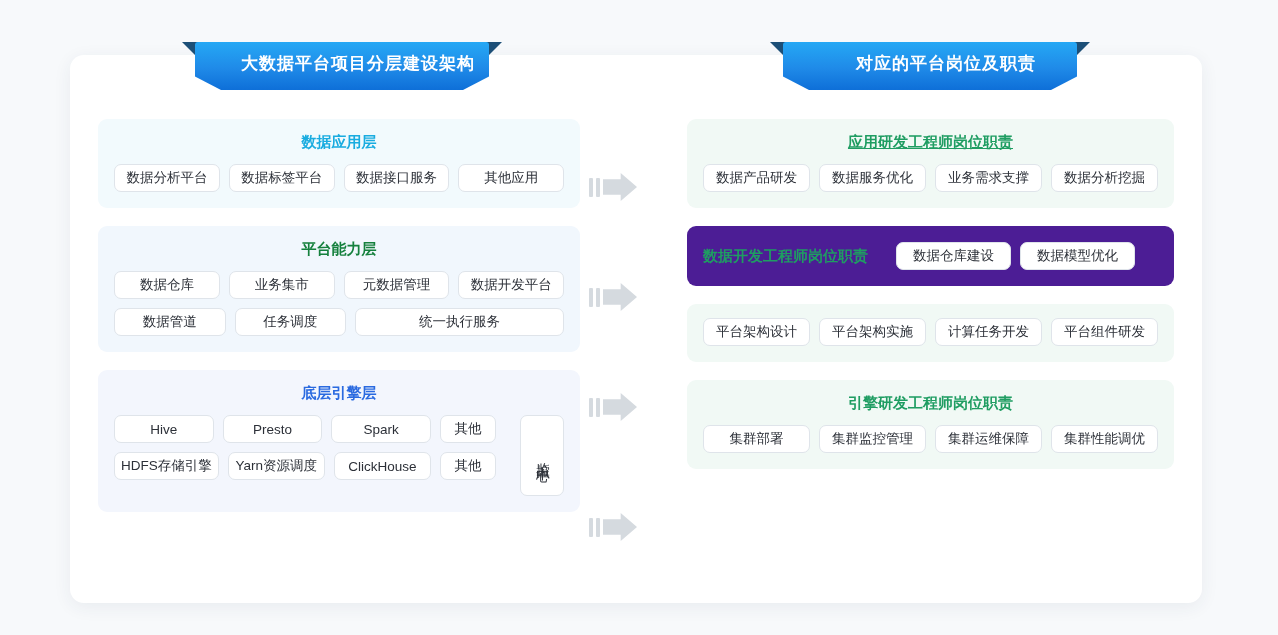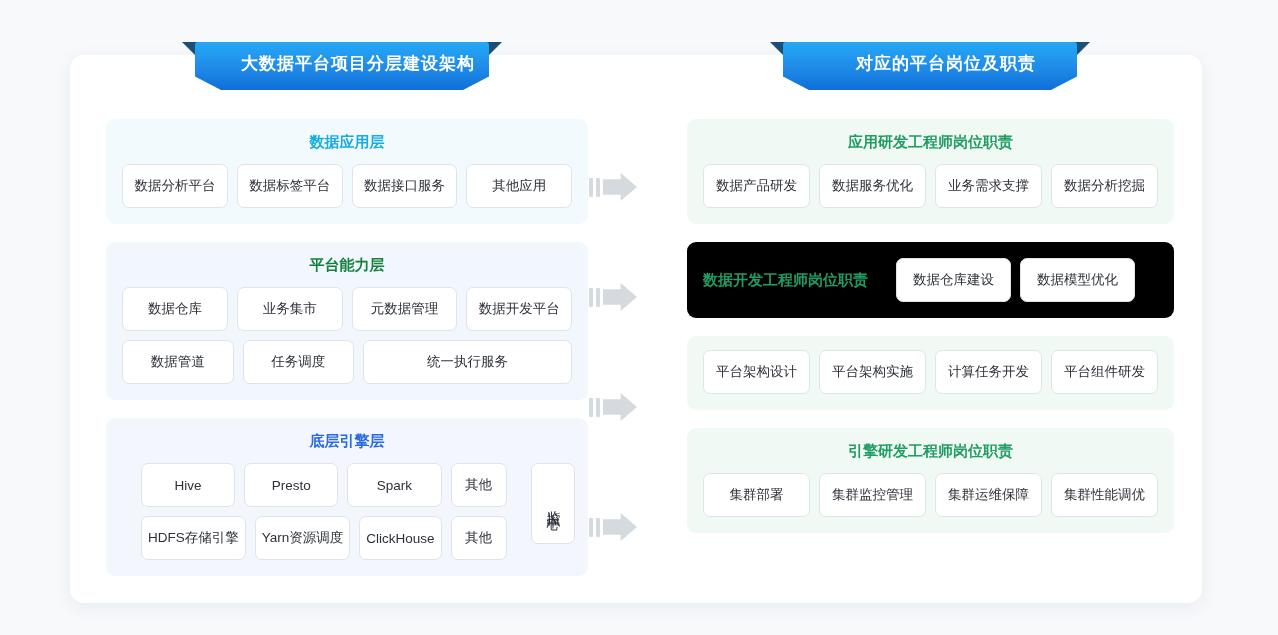--- a/index.html
+++ b/index.html
@@ -38,44 +38,44 @@
     display: flex; align-items: center; justify-content: center;
     border-radius: 3px 3px 0 0;
     padding-left: 32px;
   }
   .ribbon-text {
     color: #ffffff; font-size: 17px; font-weight: bold;
     letter-spacing: 1px; line-height: 1; padding-bottom: 6px;
   }
 
   
-  #left-col  { position: absolute; left: 36px;  top: 64px; width: 482px; }
+  #left-col  { position: absolute; left: 28px;  top: 64px; width: 482px; }
   #right-col { position: absolute; left: 617px; top: 64px; width: 487px; }
 
   .panel { border-radius: 9px; padding: 14px 16px 16px 16px; }
   .panel-title {
     text-align: center; font-size: 15px; font-weight: bold;
     margin-bottom: 13px; line-height: 1.2;
   }
 
   .chip-row { display: flex; gap: 9px; }
   .chip-row + .chip-row { margin-top: 9px; }
   .chip {
     background: #ffffff;
     border: 1px solid #dfe4ea;
     border-radius: 7px;
-    height: 44px;
+    height: 28px;
     display: flex; align-items: center; justify-content: center;
     font-size: 13.5px; color: #2c3038;
     white-space: nowrap; padding: 0 6px;
     flex: 1 1 0;
   }
 
   
-  .engine-body { display: flex; gap: 24px; margin-left: 19px; }
+  .engine-body { display: flex; gap: 24px; }
   .engine-grid { flex: 1 1 auto; }
   .chip.narrow { flex: 0 0 56px; }
   .chip.vertical {
     flex: 0 0 44px; height: 81px;
     writing-mode: vertical-rl; text-orientation: upright;
     letter-spacing: 2px; line-height: 1.1;
   }
 
   
   .panel.inline { display: flex; align-items: center; gap: 12px; padding: 16px; }
@@ -186,32 +186,32 @@
   </div>
   <div class="arrow" style="top:457px">
     <div class="bar"></div>
     <div class="bar"></div>
     <div class="head"></div>
   </div>
 
   <div id="right-col">
 
     <div class="panel" id="rp0" style="background: rgb(241, 249, 245);">
-      <div class="panel-title" style="color: rgb(31, 157, 98);">应用研发工程师岗位职责</div>
+      <div class="panel-title" style="color: rgb(31, 157, 98); text-decoration: underline;">应用研发工程师岗位职责</div>
       <div class="chip-row">
         <div class="chip">数据产品研发</div>
         <div class="chip">数据服务优化</div>
         <div class="chip">业务需求支撑</div>
         <div class="chip">数据分析挖掘</div>
       </div>
     </div>
 
     <div style="height:18px"></div>
 
-    <div class="panel inline" id="rp1" style="background: #000000; gap: 28px;">
+    <div class="panel inline" id="rp1" style="background: #4c1d95; gap: 28px;">
       <div class="panel-title" style="color: rgb(31, 157, 98);">数据开发工程师岗位职责</div>
       <div class="chip-row">
         <div class="chip">数据仓库建设</div>
         <div class="chip">数据模型优化</div>
       </div>
     </div>
 
     <div style="height:18px"></div>
 
     <div class="panel" id="rp2" style="background: rgb(241, 249, 245);">

